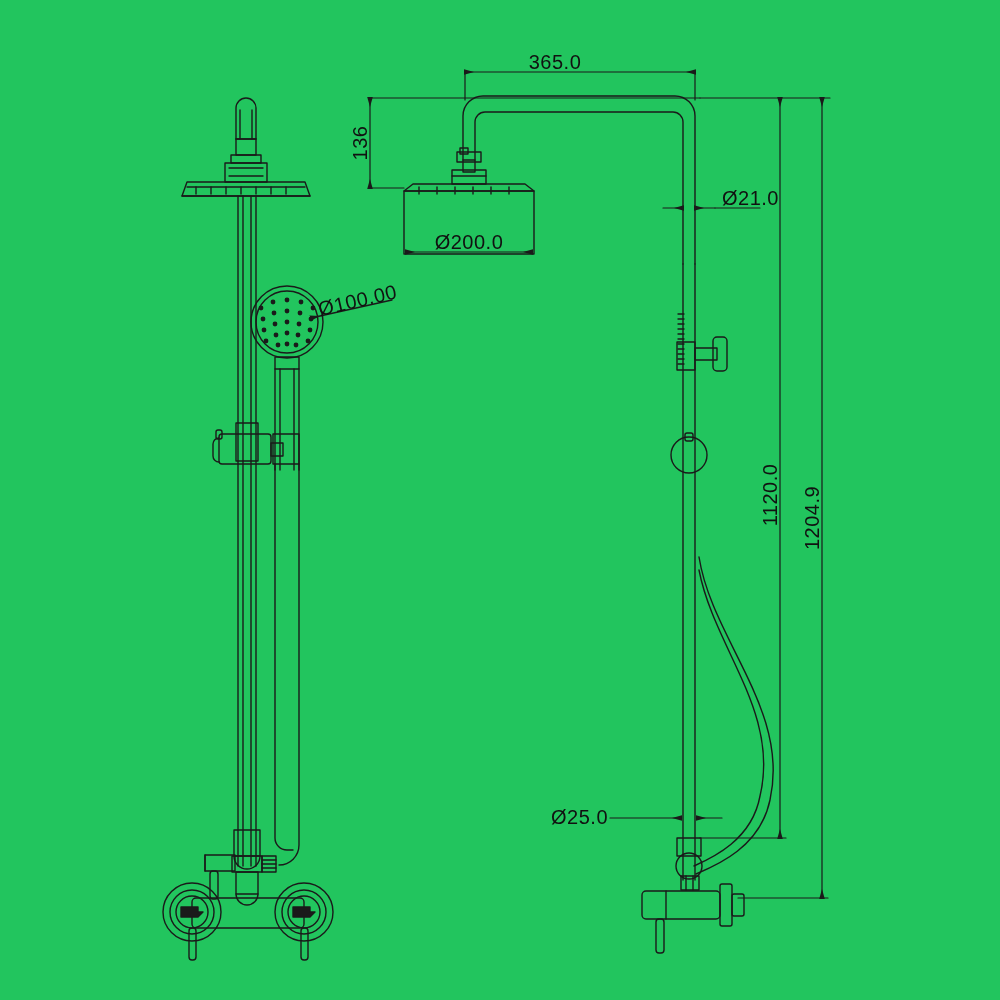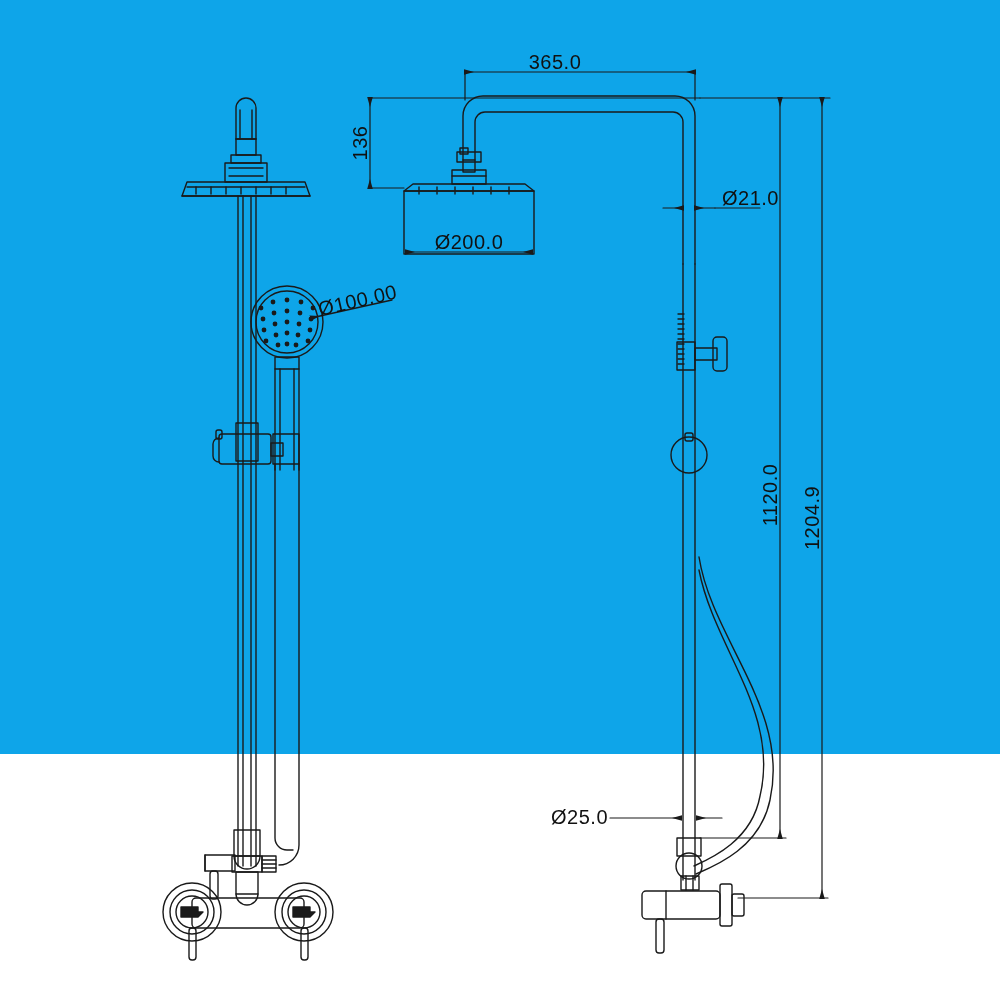--- a/index.html
+++ b/index.html
@@ -1,18 +1,18 @@
 <!DOCTYPE html>
 <html><head>
 <meta charset="utf-8">
 <style>
   html,body{margin:0;padding:0;background:#ffffff;}
   body{width:1000px;height:1000px;overflow:hidden;
        font-family:"Liberation Sans", sans-serif;color:#1a1a1a;}
-  #stage{position:relative;width:1000px;height:754px;background:#0ea5e9;}
+  #stage{position:relative;width:1000px;height:1000px;background:#22c55e;}
   svg{display:block;}
   .dimtext{font-family:"Liberation Sans", sans-serif;font-size:20px;fill:#111;letter-spacing:0.5px;}
 </style>
 </head>
 <body>
 
 <div id="stage">
 <svg width="1000" height="1000" viewBox="0 0 1000 1000">
 
   <defs>

